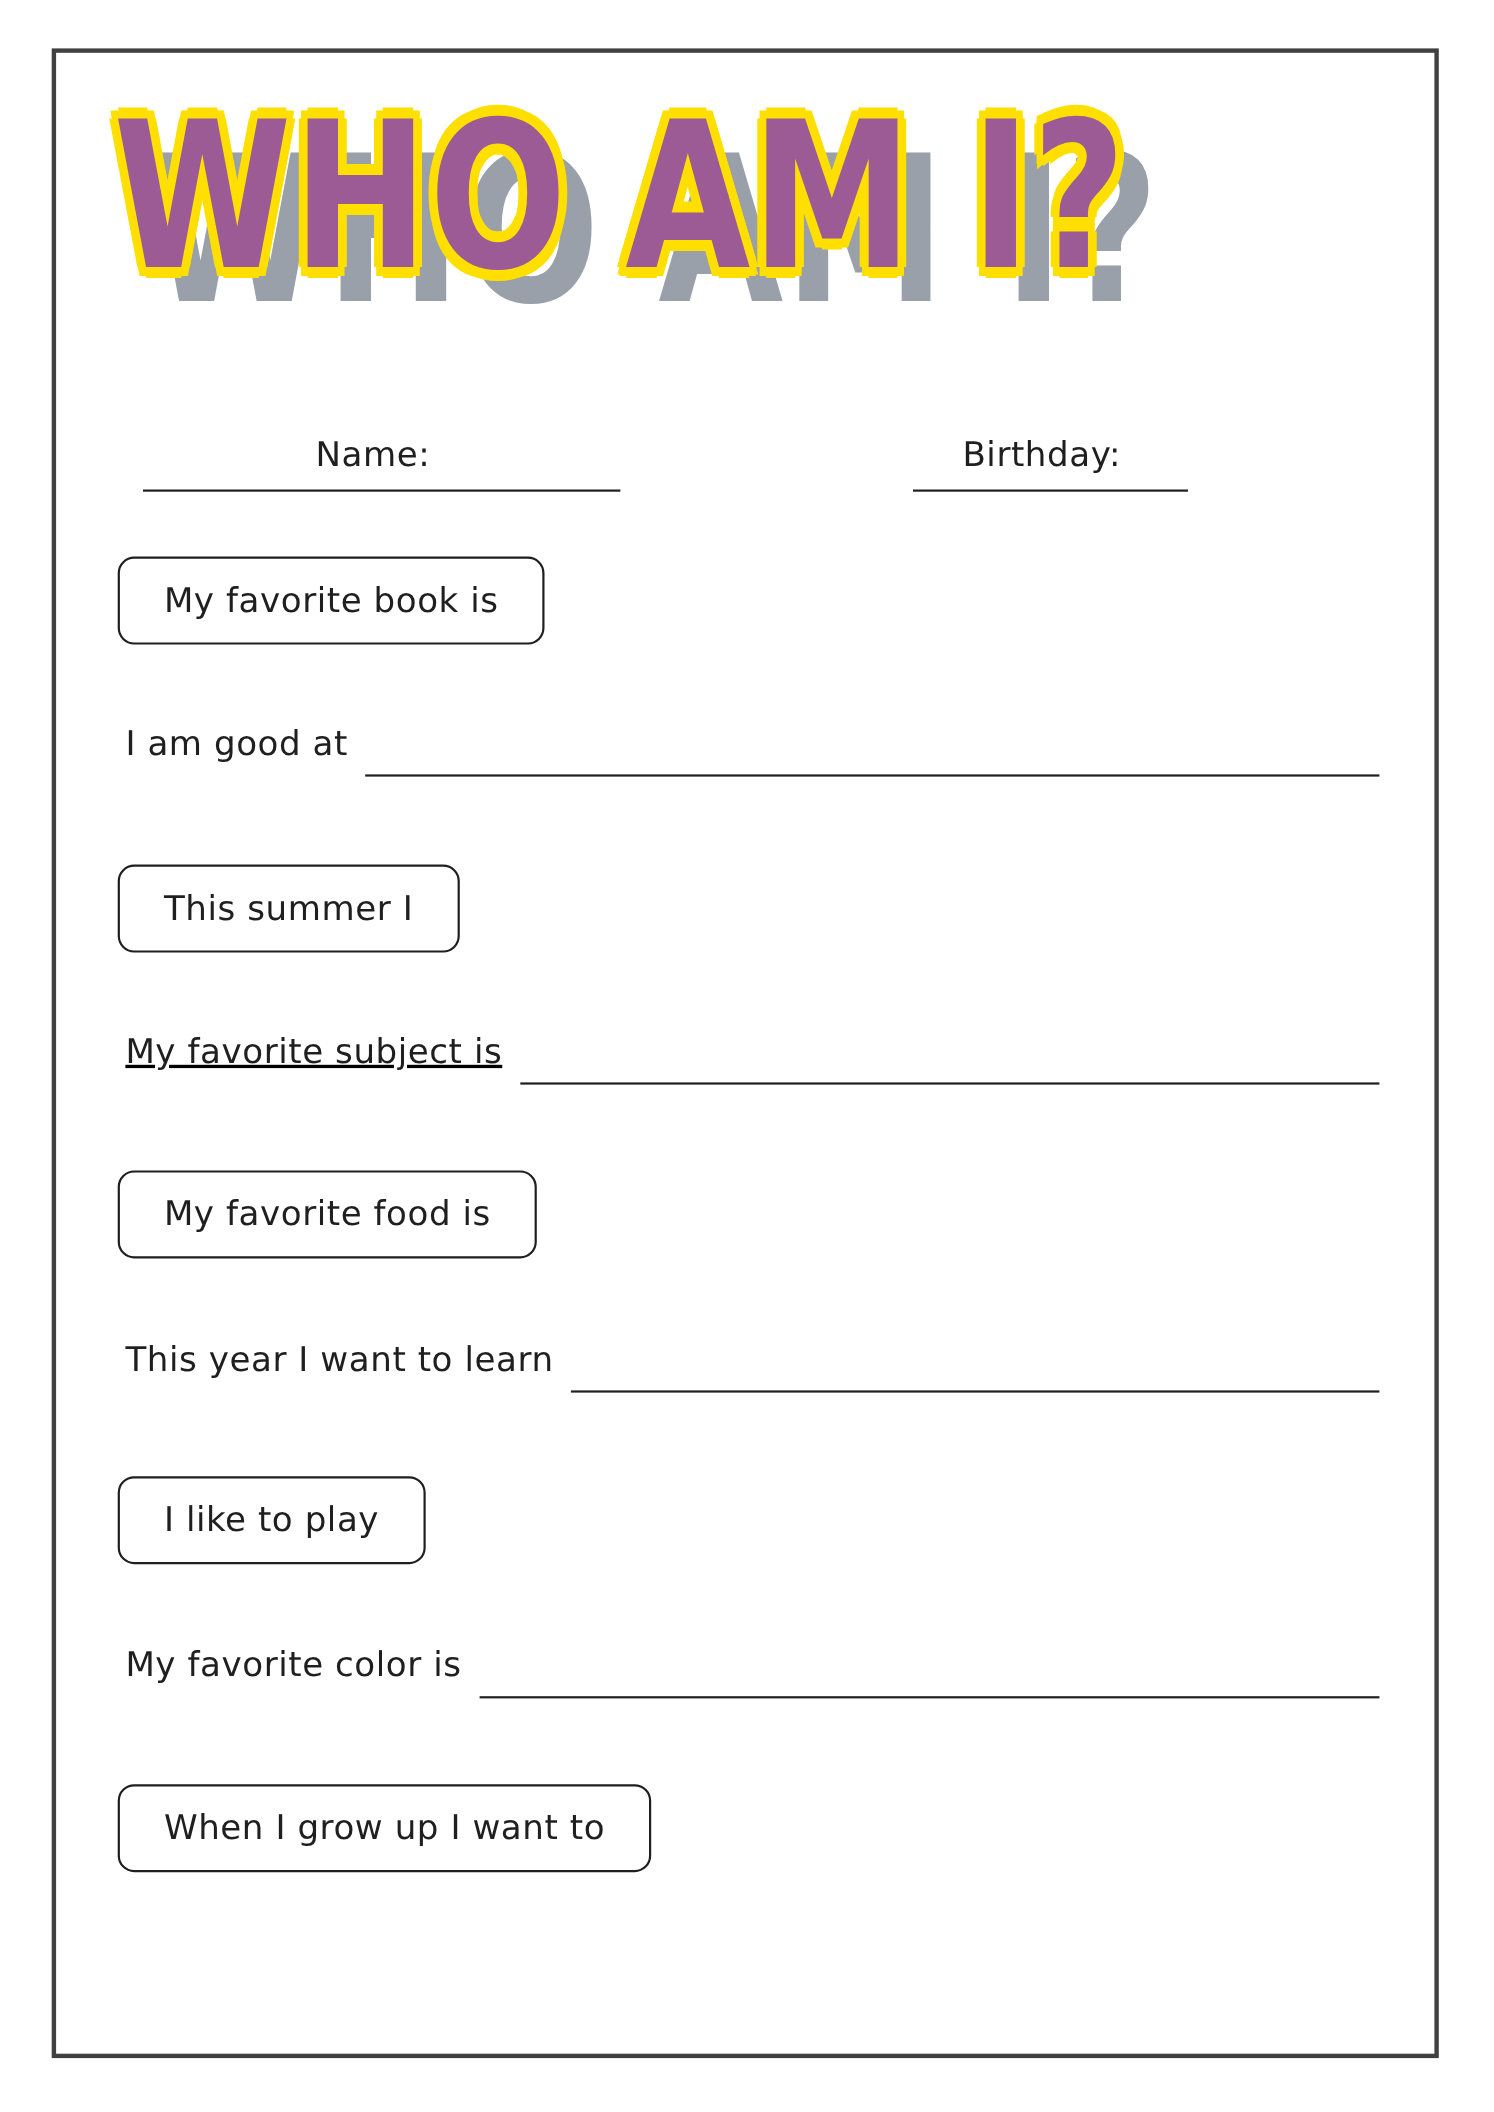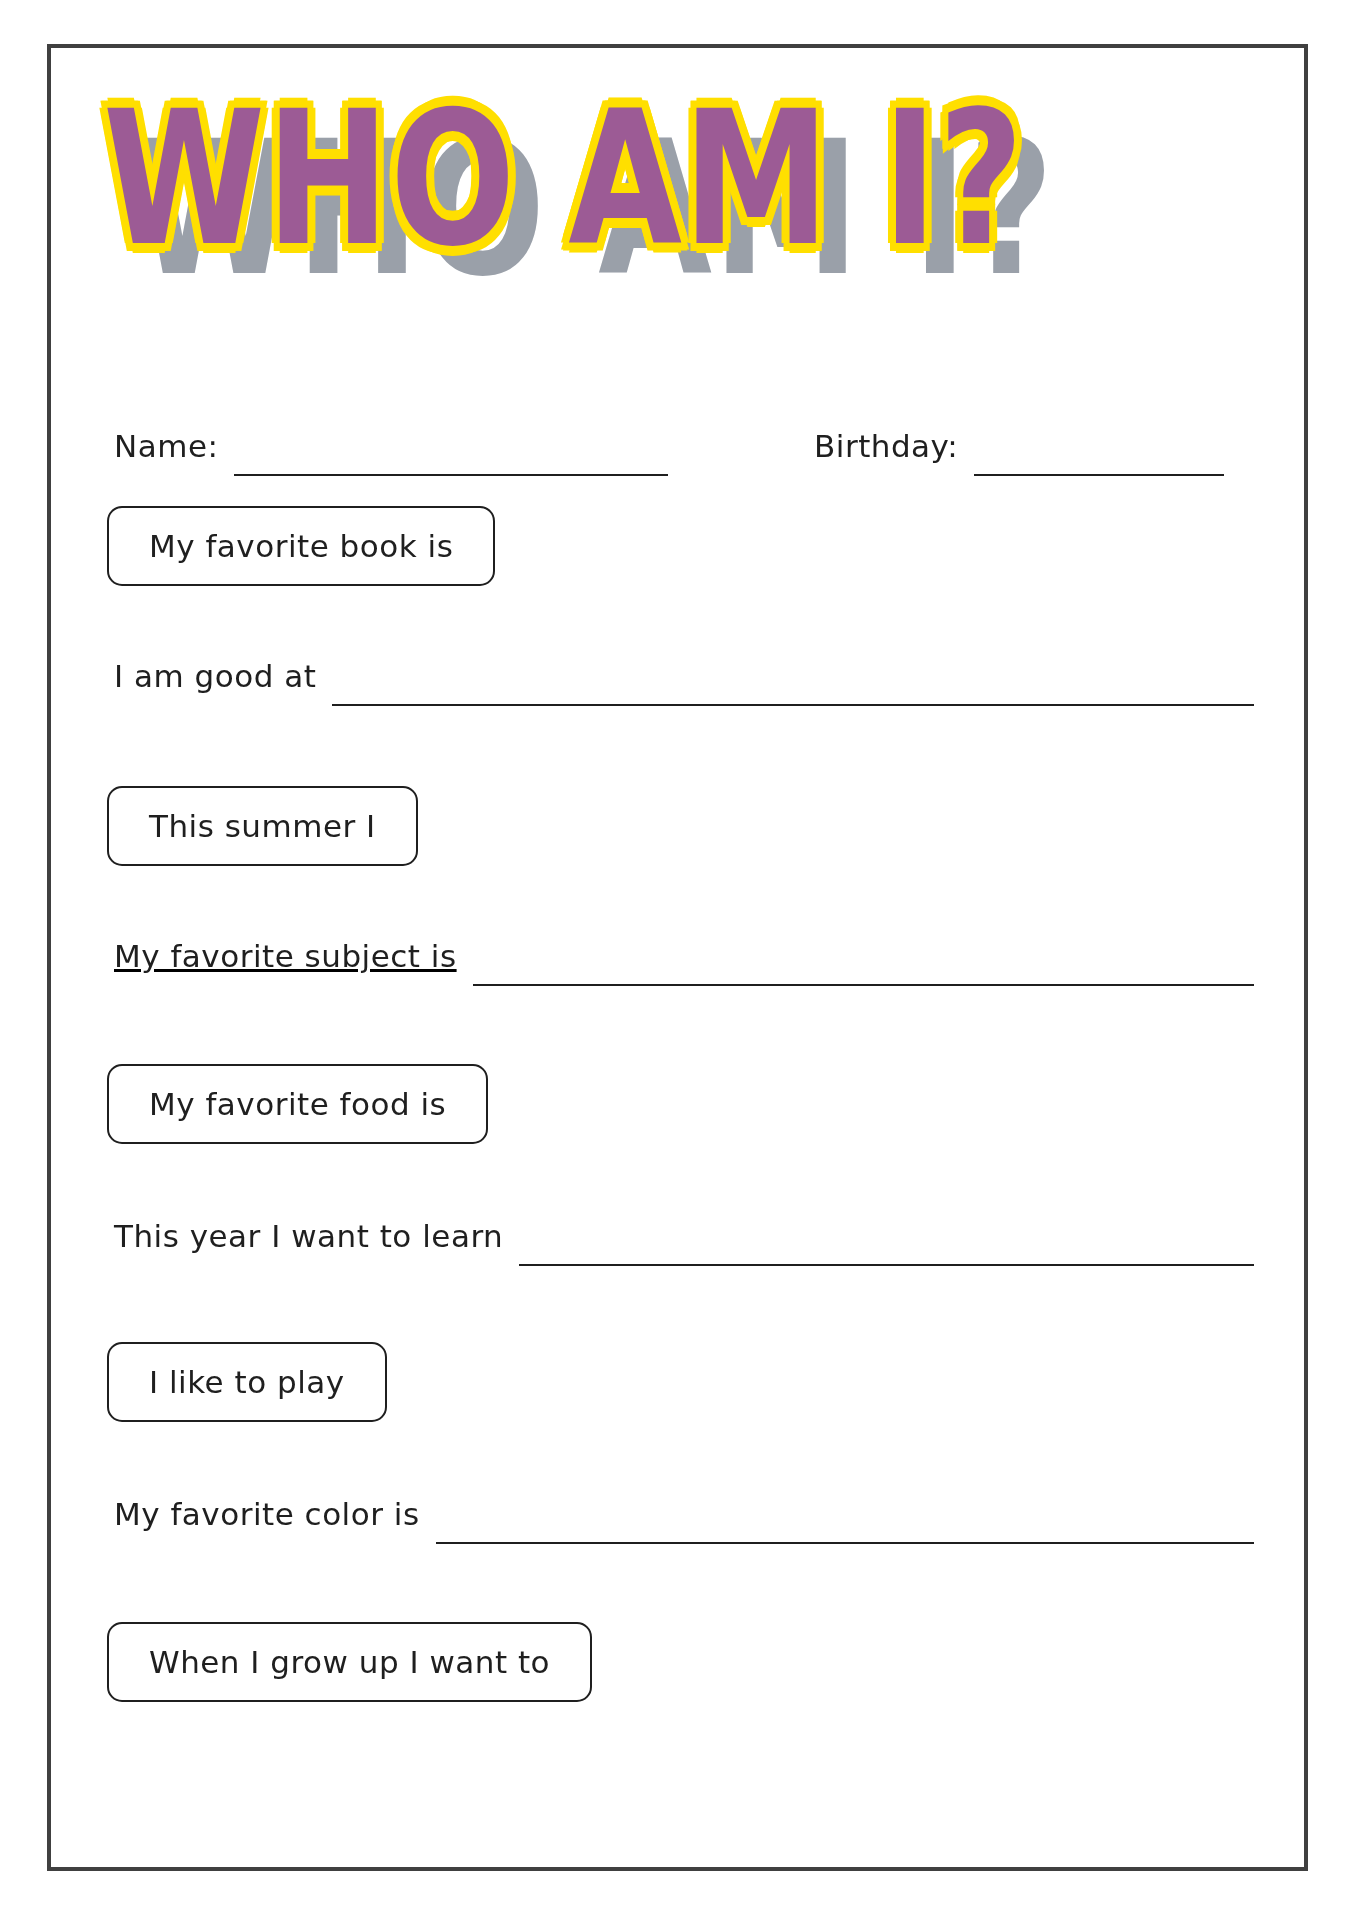--- a/index.html
+++ b/index.html
@@ -79,23 +79,24 @@
   
   .field-label {
     font-size: 31px;
     color: var(--ink);
     letter-spacing: 0.5px;
     padding-bottom: 12px;
   }
   .header-group {
     position: absolute;
     display: flex;
-    align-items: flex-end;
+    align-items: center;
     height: 80px;
     top: 348px;
+    flex-direction: column;
   }
   .header-group.name-group  { left: 63px; }
   .header-group.birthday-group { left: 763px; }
   .blank-line {
     border-bottom: 2.5px solid var(--ink);
     height: 1px;
     margin-left: 16px;
   }
   .name-group .blank-line { width: 434px; }
   .birthday-group .blank-line { width: 250px; }

